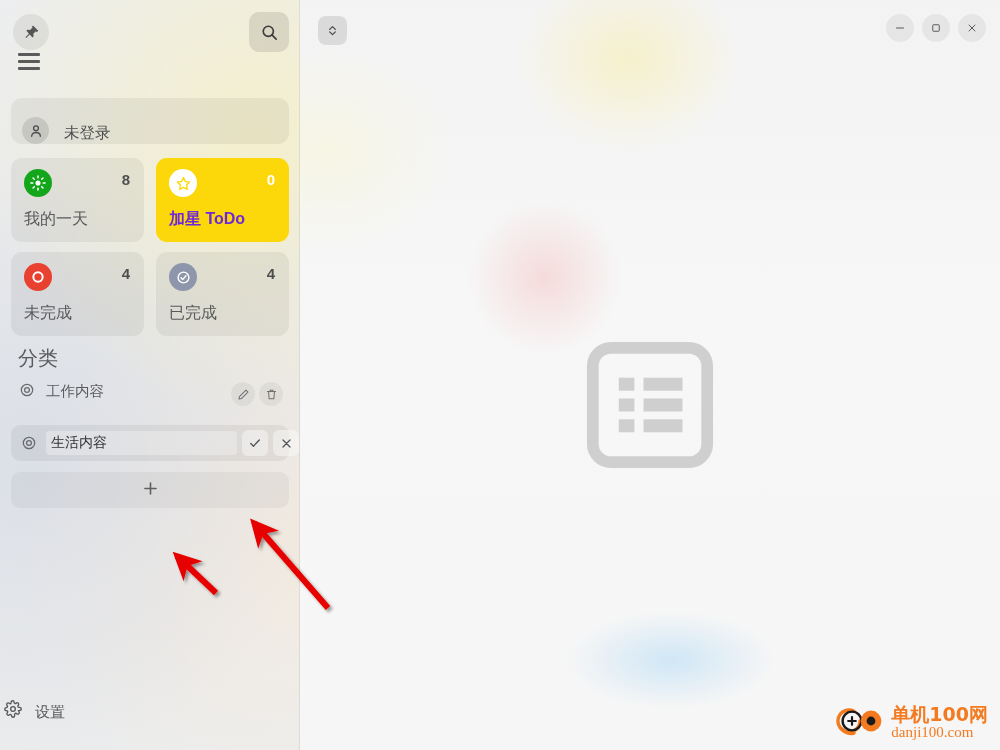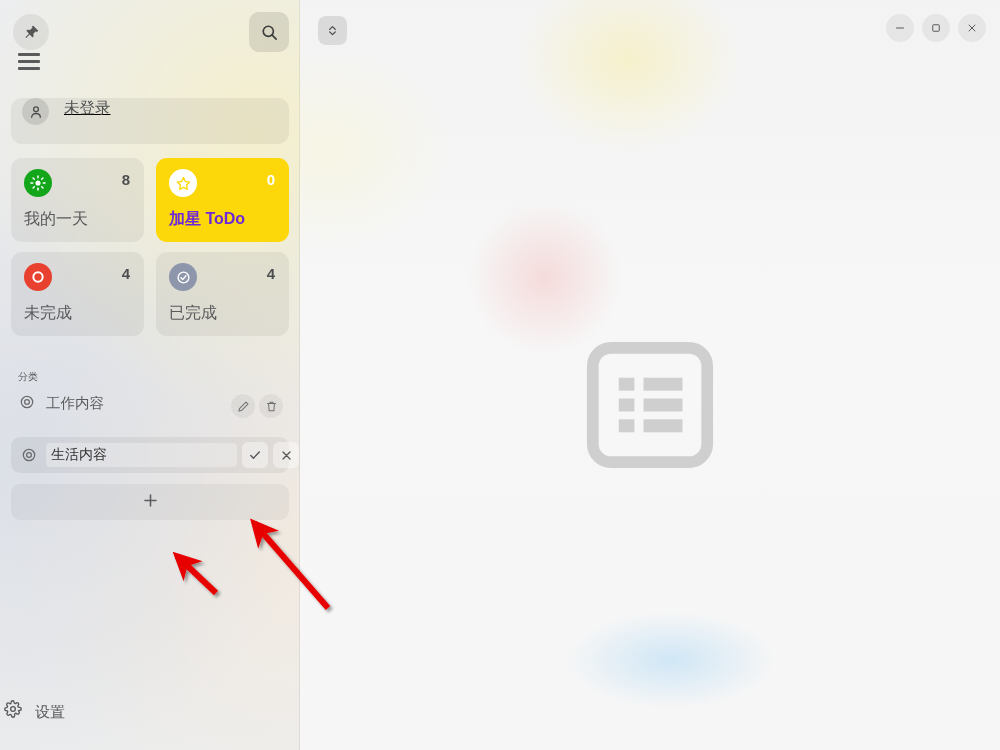--- a/index.html
+++ b/index.html
@@ -56,23 +56,22 @@
   }
   .hamburger i {
     display: block; height: 2.6px; width: 100%;
     background: #5b5b5b; border-radius: 1px;
   }
 
   .account-row {
     margin: 40px 11px 0 11px;
     height: 46px; border-radius: 11px;
     background: rgba(0,0,0,0.055);
-    display: flex; align-items: flex-start;
+    display: flex; align-items: flex-end;
     padding-left: 11px;
-    text-decoration: underline;
   }
   .avatar {
     width: 27px; height: 27px; border-radius: 50%;
     background: rgba(0,0,0,0.11);
     display: flex; align-items: center; justify-content: center;
     flex: none;
   }
   .account-label {
     margin-left: 15px;
     font-size: 15.5px; color: #4d4e50;
@@ -101,22 +100,22 @@
     font-size: 15px; font-weight: bold; color: #4d4e50;
   }
   .tile.highlight .tile-count { color: #fff; }
   .tile-label {
     position: absolute; left: 13px; bottom: 12px;
     font-size: 16px; color: #58595b; text-align: center;
   }
   .tile.highlight .tile-label { color: #6d28d9; font-weight: bold; }
 
   .section-title {
-    margin: 34px 0 0 18px;
-    font-size: 10px; color: #5a5b5d;
+    margin: 9px 0 0 18px;
+    font-size: 20px; color: #5a5b5d;
   }
 
   .cat-row {
     margin: 10px 11px 0 11px;
     height: 30px;
     display: flex; align-items: flex-start;
     padding: 0 6px 0 8px;
     border-radius: 8px;
   }
   .cat-dot { width: 16px; height: 16px; flex: none; }
@@ -412,20 +411,36 @@
           <rect x="26" y="29" width="12" height="10" fill="#cfcfcf"></rect>
           <rect x="45" y="29" width="30" height="10" fill="#cfcfcf"></rect>
           <rect x="26" y="45" width="12" height="10" fill="#cfcfcf"></rect>
           <rect x="45" y="45" width="30" height="10" fill="#cfcfcf"></rect>
           <rect x="26" y="61" width="12" height="10" fill="#cfcfcf"></rect>
           <rect x="45" y="61" width="30" height="10" fill="#cfcfcf"></rect>
         </svg>
       </span>
     </div>
 
+    <div class="watermark">
+      <span>
+        <svg width="52" height="34" viewBox="0 0 52 34">
+          <path d="M25 17a11 11 0 11-6-9.8" stroke="#f47a20" stroke-width="3.4" fill="none" stroke-linecap="round"></path>
+          <path d="M7 25a11 11 0 0012 4" stroke="#f47a20" stroke-width="3.4" fill="none" stroke-linecap="round"></path>
+          <circle cx="17" cy="17" r="9.4" stroke="#1a1a1a" stroke-width="2.4" fill="none"></circle>
+          <path d="M17 13.2v7.6M13.2 17h7.6" stroke="#1a1a1a" stroke-width="2.2" stroke-linecap="round"></path>
+          <circle cx="36" cy="17" r="10.4" fill="#f47a20"></circle>
+          <circle cx="36" cy="17" r="4.4" fill="#1a1a1a"></circle>
+        </svg>
+      </span>
+      <span class="wm-text">
+        <div class="wm-cn">单机100网</div>
+        <div class="wm-en">danji100.com</div>
+      </span>
+    </div>
   </div>
 
   <svg class="arrows">
     <defs>
       <filter id="arrShadow" x="-60%" y="-60%" width="230%" height="230%">
         <feDropShadow dx="2.5" dy="2.5" stdDeviation="1.8" flood-color="#000" flood-opacity="0.38"></feDropShadow>
       </filter>
       <marker id="arrHead" markerWidth="5.2" markerHeight="5.2" refX="3.9" refY="2.6" orient="auto" markerUnits="strokeWidth">
         <path d="M0.2,0.3 L4.9,2.6 L0.2,4.9 L1.5,2.6 z" fill="#e60000"></path>
       </marker>

